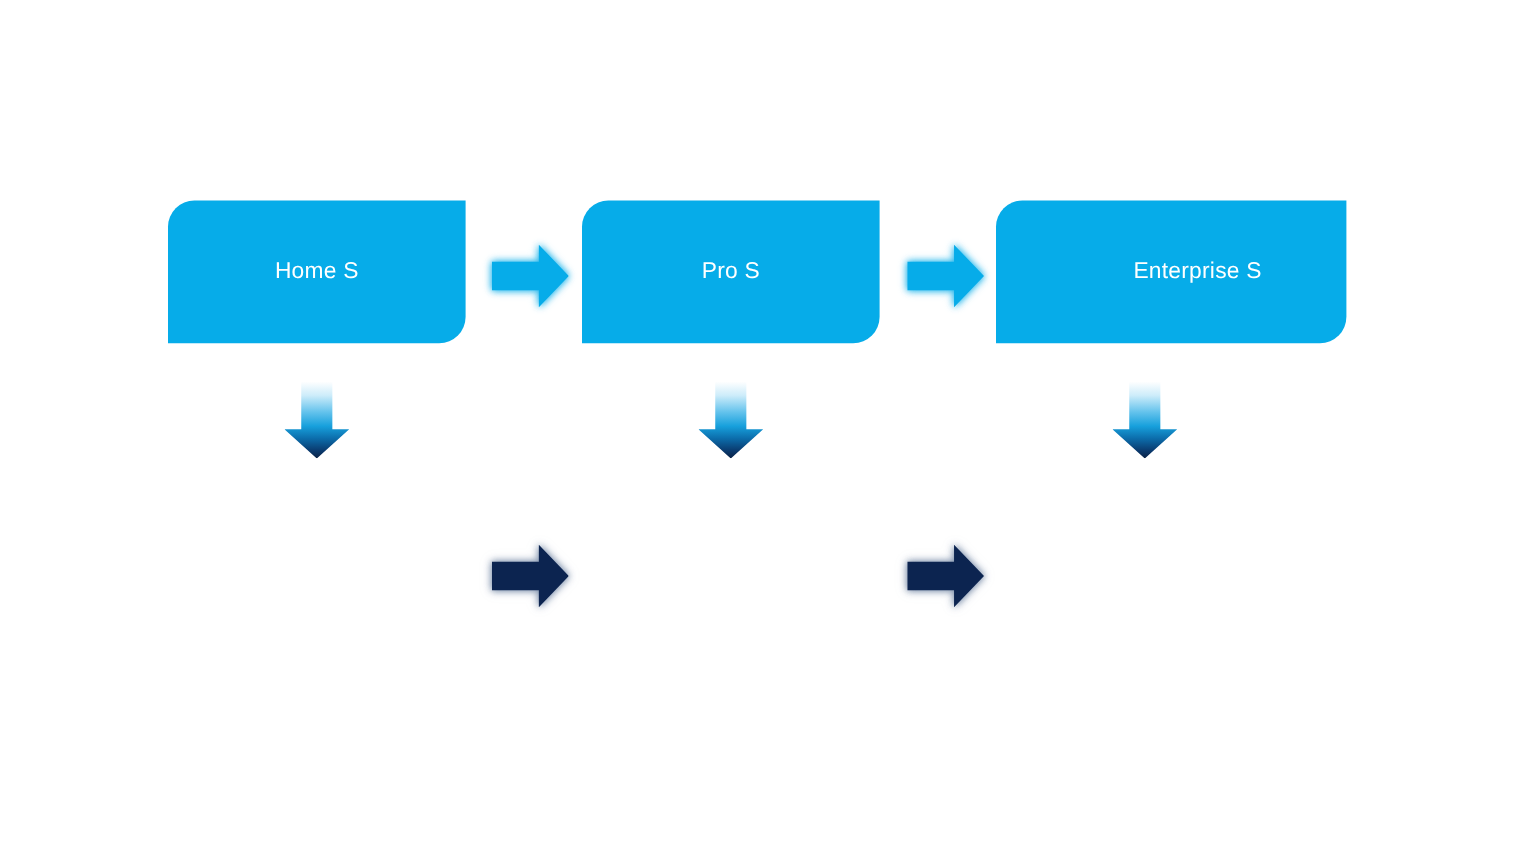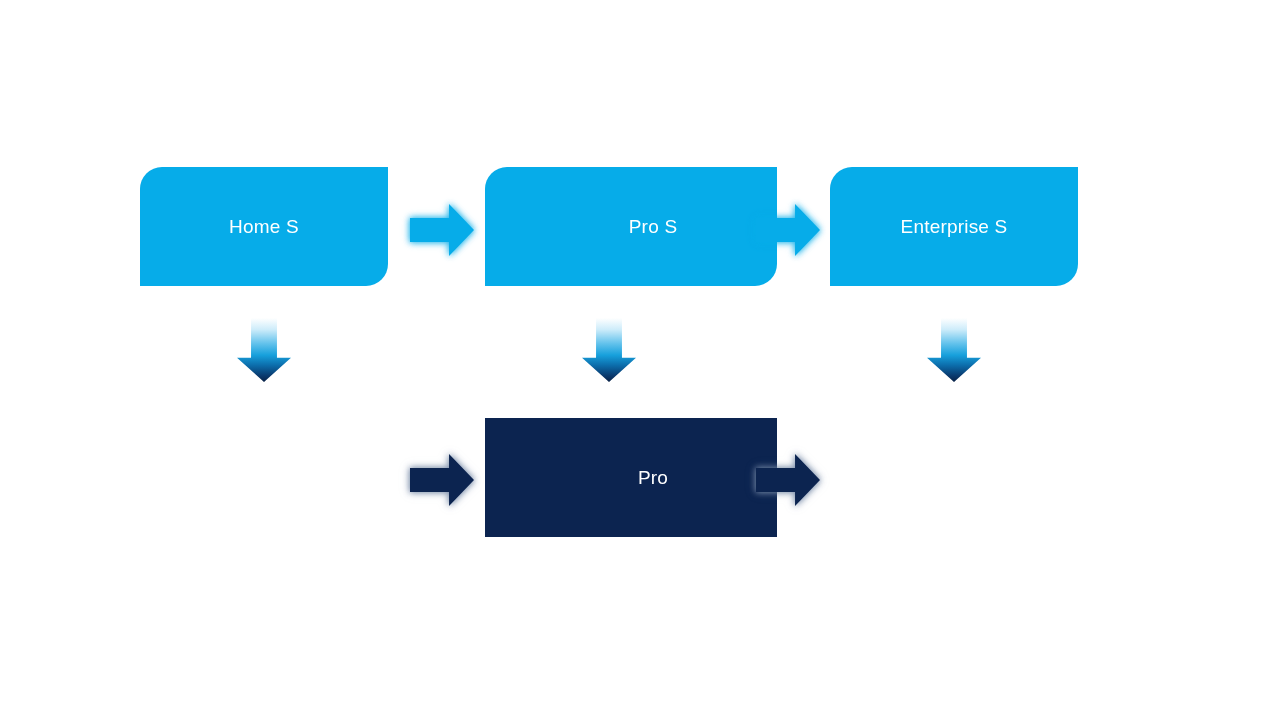--- a/index.html
+++ b/index.html
@@ -33,21 +33,21 @@
   .node.top{
     background:var(--top-box);
     border-radius:22px 0 22px 0;
     top:167px;
   }
   .node.bottom{
     background:var(--bottom-box);
     border-radius:0;
     top:418px;
   }
-  .col1{left:140px;} .col2{left:485px;padding-left:44px;} .col3{left:830px;}
+  .col1{left:140px;} .col2{left:485px;} .col3{left:830px;padding-left:44px;}
 
   
   .harrow-wrap{
     position:absolute;
     width:64px;height:52px;
   }
   .harrow-wrap.toprow{top:204px;}
   .harrow-wrap.bottomrow{top:454px;}
   .harrow-wrap.gap1{left:410px;}
   .harrow-wrap.gap2{left:756px;}
@@ -99,23 +99,20 @@
     <div class="harrow light"></div>
   </div>
   <div class="harrow-wrap toprow gap2 lightglow">
     <div class="harrow light"></div>
   </div>
 
   <div class="varrow vcol1"></div>
   <div class="varrow vcol2"></div>
   <div class="varrow vcol3"></div>
 
-  <div class="node bottom col2">
-    <span class="label">Pro</span>
-  </div>
 
   <div class="harrow-wrap bottomrow gap1 darkglow">
     <div class="harrow dark"></div>
   </div>
   <div class="harrow-wrap bottomrow gap2 darkglow">
     <div class="harrow dark"></div>
   </div>
 
 </div>
 

